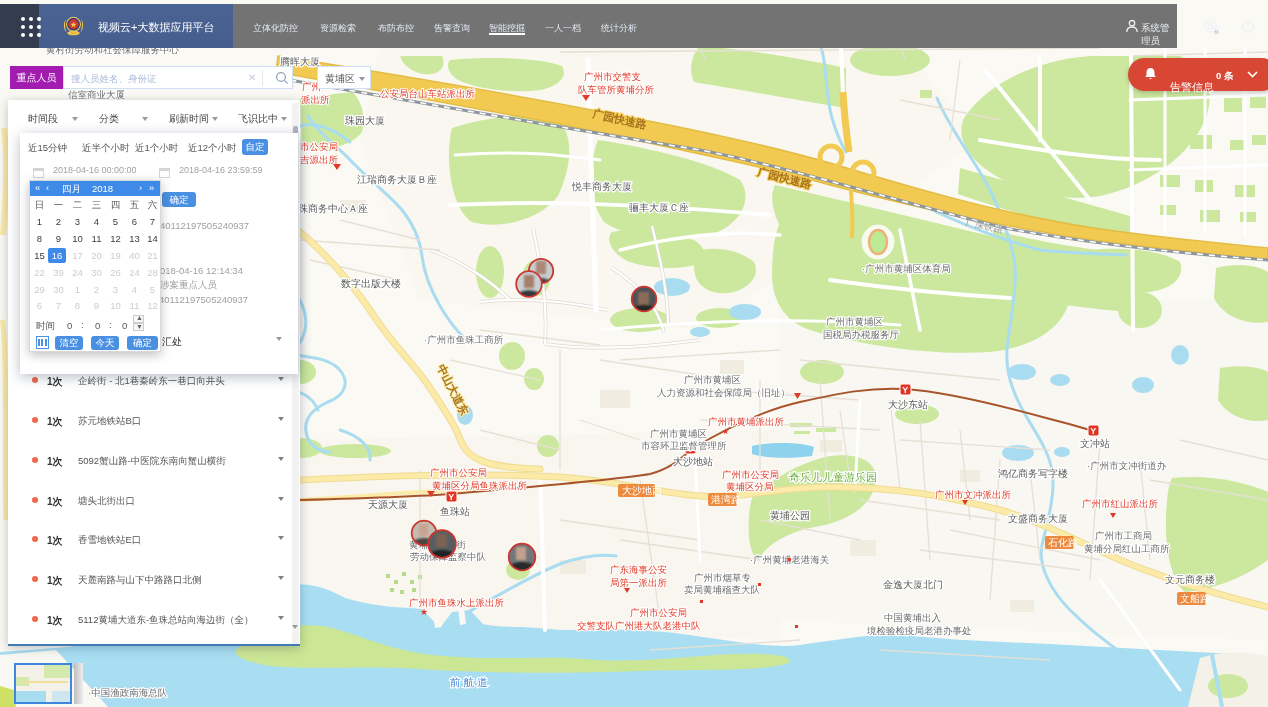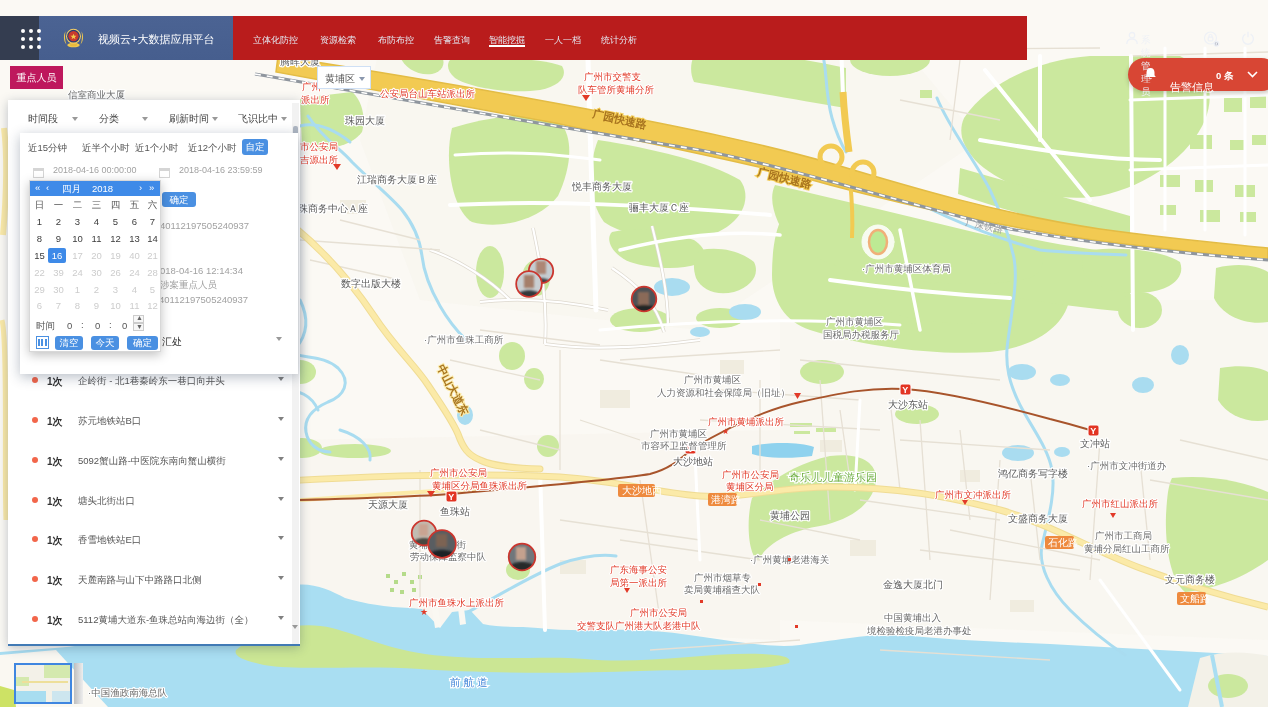--- a/index.html
+++ b/index.html
@@ -1,34 +1,34 @@
 <!DOCTYPE html>
 <html><head>
 <meta charset="utf-8">
 <style>
 *{margin:0;padding:0;box-sizing:border-box}
 html,body{width:1268px;height:707px;overflow:hidden;font-family:"Liberation Sans",sans-serif;background:#f7f4ec}
 .abs{position:absolute}
 #stage{position:relative;width:1268px;height:707px;overflow:hidden}
 
-#nav{position:absolute;left:0;top:16px;width:1027px;height:44px;background:#b91c1c;z-index:30}
+#nav{position:absolute;left:0;top:4px;width:1177px;height:44px;background:#737373;z-index:30}
 #gridblk{position:absolute;left:0;top:0;width:39px;height:44px;background:#343d50}
 .dot{position:absolute;width:4px;height:4px;border-radius:50%;background:#fff}
 #band{position:absolute;left:39px;top:0;width:194px;height:44px;background:linear-gradient(180deg,#4b6393,#465e8e)}
 #title{position:absolute;left:98px;top:16px;color:#fff;font-size:11px;white-space:nowrap}
 .nitem{position:absolute;top:18px;color:#e4e9f2;font-size:9px;white-space:nowrap}
 #uline{position:absolute;left:489px;top:29px;width:36px;height:2px;background:#fff}
 .nico{position:absolute;top:15px}
 #uname{position:absolute;left:1141px;top:18px;color:#eef1f6;font-size:9.5px}
 
 #pill{position:absolute;left:1128px;top:58px;width:150px;height:33px;background:#d84634;border-radius:17px;z-index:26;box-shadow:0 2px 5px rgba(0,0,0,.2)}
 #pill .t1{position:absolute;left:42px;top:22px;color:#fff;font-size:11px}
 #pill .t2{position:absolute;left:88px;top:12px;color:#fff;font-size:9.5px;font-weight:bold}
 
-#tab{position:absolute;left:10px;top:66px;width:53px;height:23px;background:#be185d;color:#fff;font-size:10px;text-align:center;line-height:23px;z-index:21}
+#tab{position:absolute;left:10px;top:66px;width:53px;height:23px;background:#a21caf;color:#fff;font-size:10px;text-align:center;line-height:23px;z-index:21}
 #sbox{position:absolute;left:63px;top:66px;width:230px;height:23px;background:#fff;border:1px solid #cfe0f5;z-index:21}
 #sbox .ph{position:absolute;left:7px;top:6px;color:#a9b7d9;font-size:9.5px}
 #sbox .x{position:absolute;left:184px;top:5px;color:#c3cbd9;font-size:10px}
 #sbox .dv{position:absolute;left:198px;top:3px;width:1px;height:16px;background:#e2e6ee}
 
 #panel{position:absolute;left:8px;top:100px;width:292px;height:546px;background:#fff;border-bottom:2px solid #417ab5;box-shadow:0 2px 10px rgba(30,50,80,.28);z-index:18}
 .ftxt{position:absolute;top:12px;font-size:10px;color:#454545}
 .caret{position:absolute;width:0;height:0;border-left:3.5px solid transparent;border-right:3.5px solid transparent;border-top:4.5px solid #999}
 .row{position:absolute;left:0;width:292px;height:40px}
 .rdot{position:absolute;left:24px;top:17px;width:6px;height:6px;border-radius:50%;background:#f2664a}
@@ -545,20 +545,29 @@
     <path d="M5,11.2 A1.6,1.6 0 0 0 8,11.2 Z"></path>
   </svg>
   <div class="t1">告警信息</div>
   <div class="t2">0 条</div>
   <svg class="abs" style="left:119px;top:13px" width="11" height="7" viewBox="0 0 11 7" fill="none" stroke="#fff" stroke-width="1.6">
     <path d="M1,1 L5.5,5.5 L10,1"></path>
   </svg>
 </div>
 
 <div id="tab">重点人员</div>
+<div id="sbox">
+  <div class="ph">搜人员姓名、身份证</div>
+  <div class="x">✕</div>
+  <div class="dv"></div>
+  <svg class="abs" style="left:211px;top:4px" width="14" height="14" viewBox="0 0 14 14" fill="none" stroke="#97a5bd" stroke-width="1.3">
+    <circle cx="6" cy="6" r="4.4"></circle>
+        <line x1="9.4" y1="9.4" x2="12.6" y2="12.6"></line>
+  </svg>
+</div>
 
 <div class="abs" style="left:317px;top:66px;width:54px;height:23px;background:#fff;border:1px solid #cfe0f5;z-index:21">
   <div class="abs" style="left:7px;top:5px;font-size:10px;color:#555">黄埔区</div>
   <div class="caret" style="left:41px;top:10px;border-top-color:#8a97ad"></div>
 </div>
 
 <div id="panel">
   <div class="ftxt" style="left:20px">时间段</div>
       <div class="caret" style="left:64px;top:17px"></div>
   <div class="ftxt" style="left:91px">分类</div>

